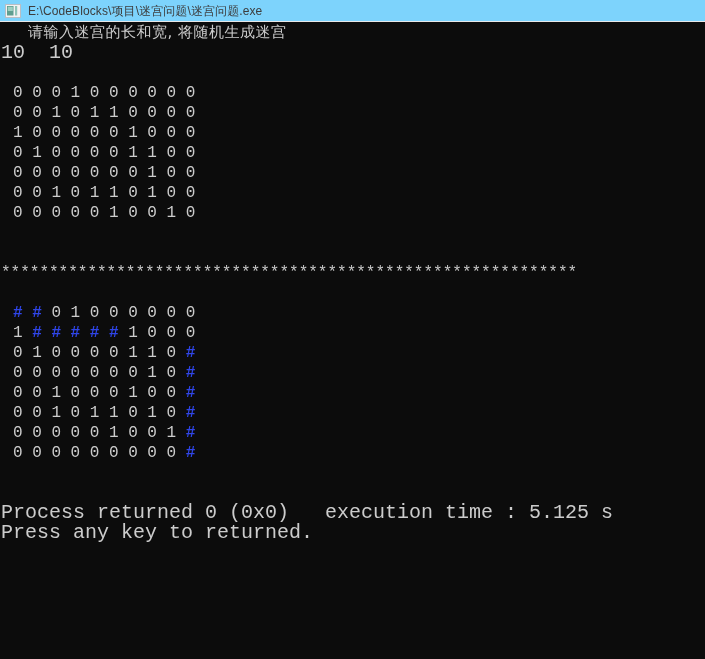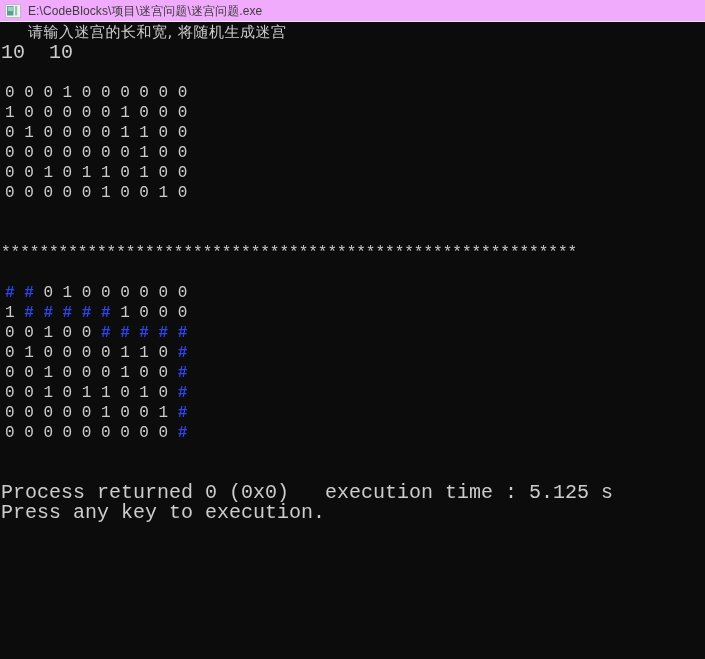--- a/index.html
+++ b/index.html
@@ -20,21 +20,21 @@
     height: 659px;
     background: #0c0c0c;
   }
 
   
   #titlebar {
     position: absolute;
     top: 0; left: 0;
     width: 705px;
     height: 22px;
-    background: #f0abfc;
+    background: #7dd3fc;
     display: flex;
     align-items: center;
     box-sizing: border-box;
     padding-left: 5px;
     border-bottom: 1px solid #e8e8e8;
   }
   #titlebar-icon {
     width: 16px;
     height: 16px;
     margin-right: 7px;
@@ -80,21 +80,21 @@
   }
   .term-line.blank {
     color: transparent;
   }
   .grid-line {
     font-family: "Liberation Mono", "DejaVu Sans Mono", monospace;
     font-size: 16px;
     line-height: 20px;
     height: 20px;
     white-space: pre;
-    padding-left: 5px;
+    padding-left: 13px;
     color: #cccccc;
   }
   .cell {
     display: inline-block;
     width: 19.2px;
     text-align: left;
   }
   .cell.wall {
     color: #cccccc;
   }
@@ -130,45 +130,46 @@
 
   <div id="console">
 
     <div class="term-line cjk">请输入迷宫的长和宽, 将随机生成迷宫</div>
     <div class="term-line">10  10</div>
 
     <div class="term-line blank"> </div>
 
     <div id="maze-initial">
         <div class="grid-line"><span class="cell wall">0</span><span class="cell wall">0</span><span class="cell wall">0</span><span class="cell wall">1</span><span class="cell wall">0</span><span class="cell wall">0</span><span class="cell wall">0</span><span class="cell wall">0</span><span class="cell wall">0</span><span class="cell wall">0</span></div>
+        <div class="grid-line"><span class="cell wall">0</span><span class="cell wall">0</span><span class="cell wall">1</span><span class="cell wall">0</span><span class="cell wall">1</span><span class="cell wall">1</span><span class="cell wall">0</span><span class="cell wall">0</span><span class="cell wall">0</span><span class="cell wall">0</span></div>
         <div class="grid-line"><span class="cell wall">1</span><span class="cell wall">0</span><span class="cell wall">0</span><span class="cell wall">0</span><span class="cell wall">0</span><span class="cell wall">0</span><span class="cell wall">1</span><span class="cell wall">0</span><span class="cell wall">0</span><span class="cell wall">0</span></div>
         <div class="grid-line"><span class="cell wall">0</span><span class="cell wall">1</span><span class="cell wall">0</span><span class="cell wall">0</span><span class="cell wall">0</span><span class="cell wall">0</span><span class="cell wall">1</span><span class="cell wall">1</span><span class="cell wall">0</span><span class="cell wall">0</span></div>
         <div class="grid-line"><span class="cell wall">0</span><span class="cell wall">0</span><span class="cell wall">0</span><span class="cell wall">0</span><span class="cell wall">0</span><span class="cell wall">0</span><span class="cell wall">0</span><span class="cell wall">1</span><span class="cell wall">0</span><span class="cell wall">0</span></div>
         <div class="grid-line"><span class="cell wall">0</span><span class="cell wall">0</span><span class="cell wall">1</span><span class="cell wall">0</span><span class="cell wall">1</span><span class="cell wall">1</span><span class="cell wall">0</span><span class="cell wall">1</span><span class="cell wall">0</span><span class="cell wall">0</span></div>
         <div class="grid-line"><span class="cell wall">0</span><span class="cell wall">0</span><span class="cell wall">0</span><span class="cell wall">0</span><span class="cell wall">0</span><span class="cell wall">1</span><span class="cell wall">0</span><span class="cell wall">0</span><span class="cell wall">1</span><span class="cell wall">0</span></div>
       </div>
 
     <div class="term-line blank"> </div>
     <div class="term-line blank"> </div>
 
     <div class="sep-line">************************************************************</div>
 
     <div class="term-line blank"> </div>
 
     <div id="maze-solved">
         <div class="grid-line"><span class="cell path">#</span><span class="cell path">#</span><span class="cell wall">0</span><span class="cell wall">1</span><span class="cell wall">0</span><span class="cell wall">0</span><span class="cell wall">0</span><span class="cell wall">0</span><span class="cell wall">0</span><span class="cell wall">0</span></div>
         <div class="grid-line"><span class="cell wall">1</span><span class="cell path">#</span><span class="cell path">#</span><span class="cell path">#</span><span class="cell path">#</span><span class="cell path">#</span><span class="cell wall">1</span><span class="cell wall">0</span><span class="cell wall">0</span><span class="cell wall">0</span></div>
-        <div class="grid-line"><span class="cell wall">0</span><span class="cell wall">0</span><span class="cell wall">1</span><span class="cell wall">0</span><span class="cell wall">0</span><span class="cell path">#</span><span class="cell path">#</span><span class="cell path">#</span><span class="cell path">#</span><span class="cell path">#</span></div>
         <div class="grid-line"><span class="cell wall">0</span><span class="cell wall">1</span><span class="cell wall">0</span><span class="cell wall">0</span><span class="cell wall">0</span><span class="cell wall">0</span><span class="cell wall">1</span><span class="cell wall">1</span><span class="cell wall">0</span><span class="cell path">#</span></div>
+        <div class="grid-line"><span class="cell wall">0</span><span class="cell wall">0</span><span class="cell wall">0</span><span class="cell wall">0</span><span class="cell wall">0</span><span class="cell wall">0</span><span class="cell wall">0</span><span class="cell wall">1</span><span class="cell wall">0</span><span class="cell path">#</span></div>
         <div class="grid-line"><span class="cell wall">0</span><span class="cell wall">0</span><span class="cell wall">1</span><span class="cell wall">0</span><span class="cell wall">0</span><span class="cell wall">0</span><span class="cell wall">1</span><span class="cell wall">0</span><span class="cell wall">0</span><span class="cell path">#</span></div>
         <div class="grid-line"><span class="cell wall">0</span><span class="cell wall">0</span><span class="cell wall">1</span><span class="cell wall">0</span><span class="cell wall">1</span><span class="cell wall">1</span><span class="cell wall">0</span><span class="cell wall">1</span><span class="cell wall">0</span><span class="cell path">#</span></div>
         <div class="grid-line"><span class="cell wall">0</span><span class="cell wall">0</span><span class="cell wall">0</span><span class="cell wall">0</span><span class="cell wall">0</span><span class="cell wall">1</span><span class="cell wall">0</span><span class="cell wall">0</span><span class="cell wall">1</span><span class="cell path">#</span></div>
         <div class="grid-line"><span class="cell wall">0</span><span class="cell wall">0</span><span class="cell wall">0</span><span class="cell wall">0</span><span class="cell wall">0</span><span class="cell wall">0</span><span class="cell wall">0</span><span class="cell wall">0</span><span class="cell wall">0</span><span class="cell path">#</span></div>
       </div>
 
     <div class="term-line blank"> </div>
     <div class="term-line blank"> </div>
 
     <div class="term-line">Process returned 0 (0x0)   execution time : 5.125 s</div>
-    <div class="term-line">Press any key to execution.</div>
+    <div class="term-line">Press any key to returned.</div>
 
   </div>
 </div>
 
 </body></html>

